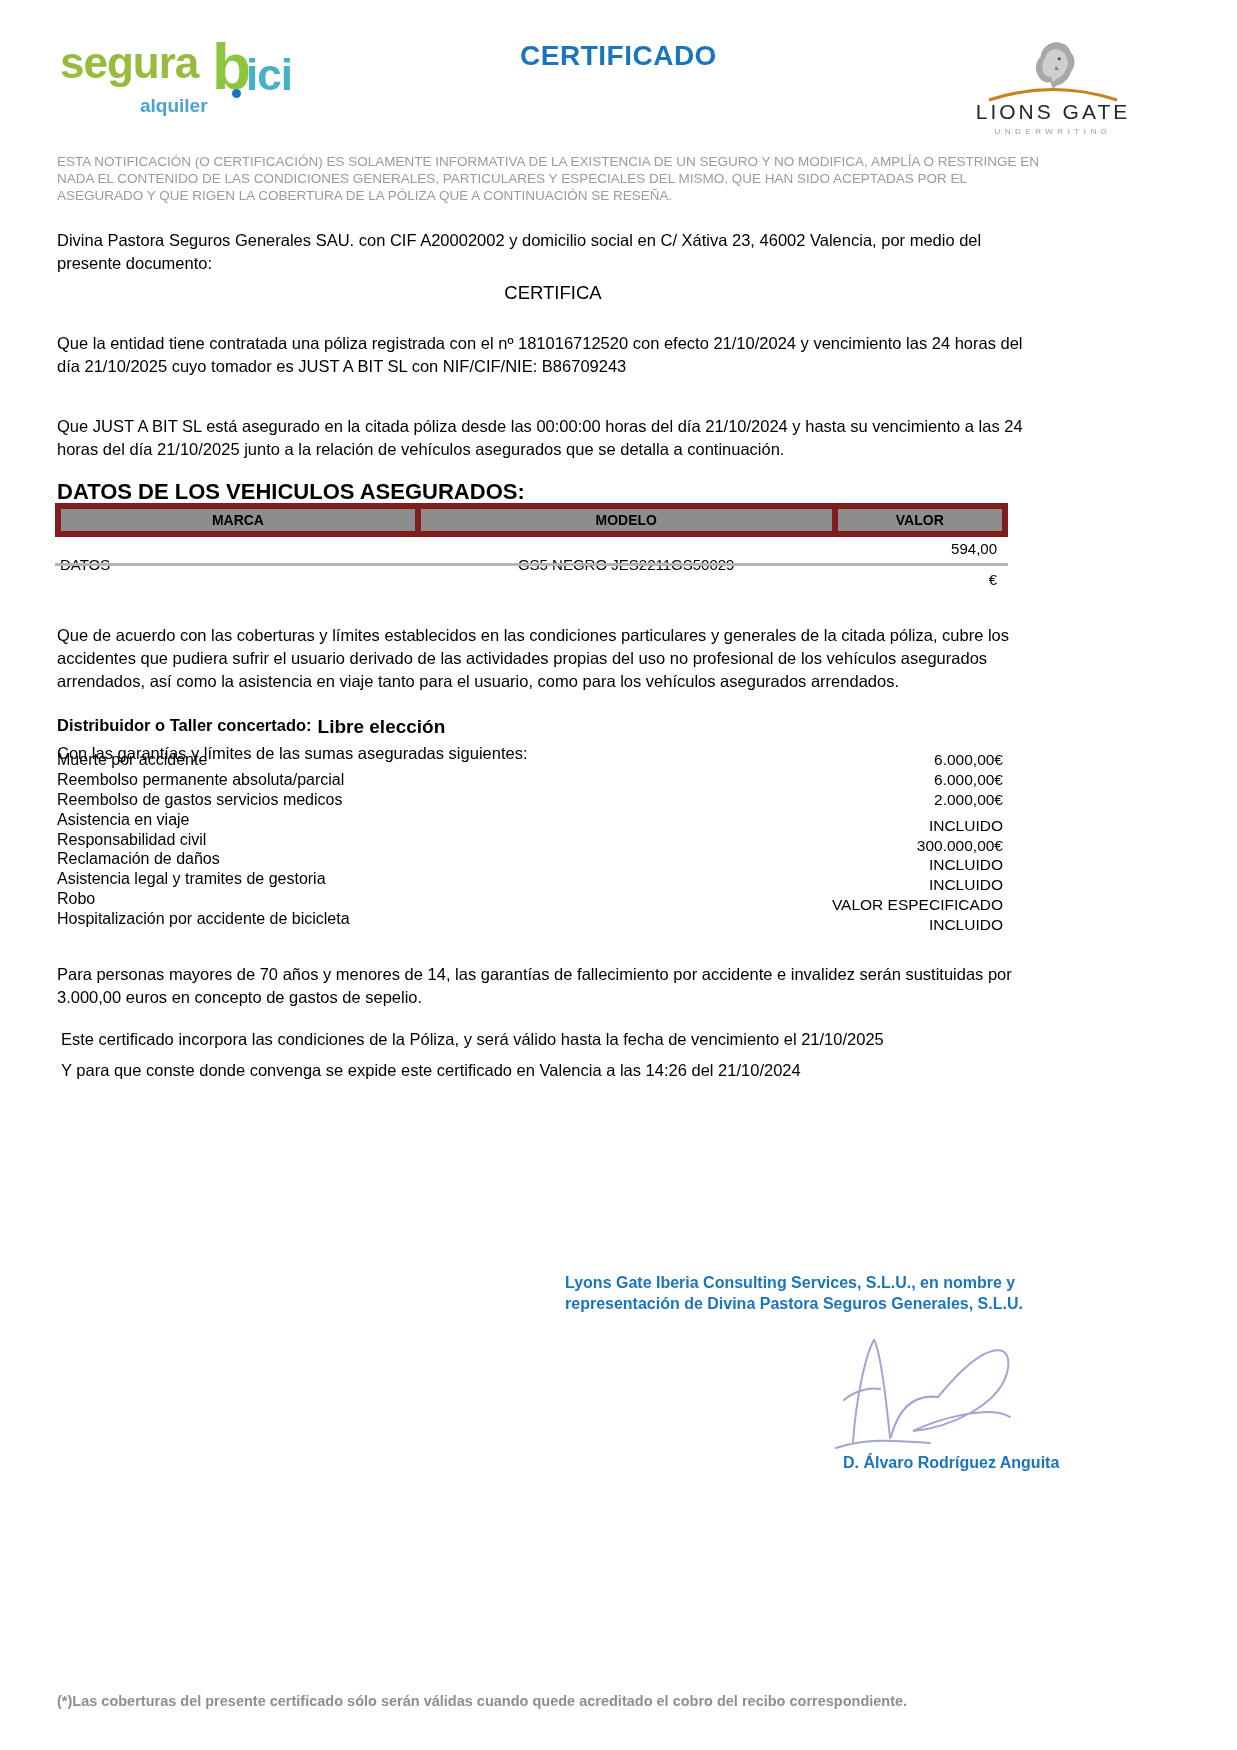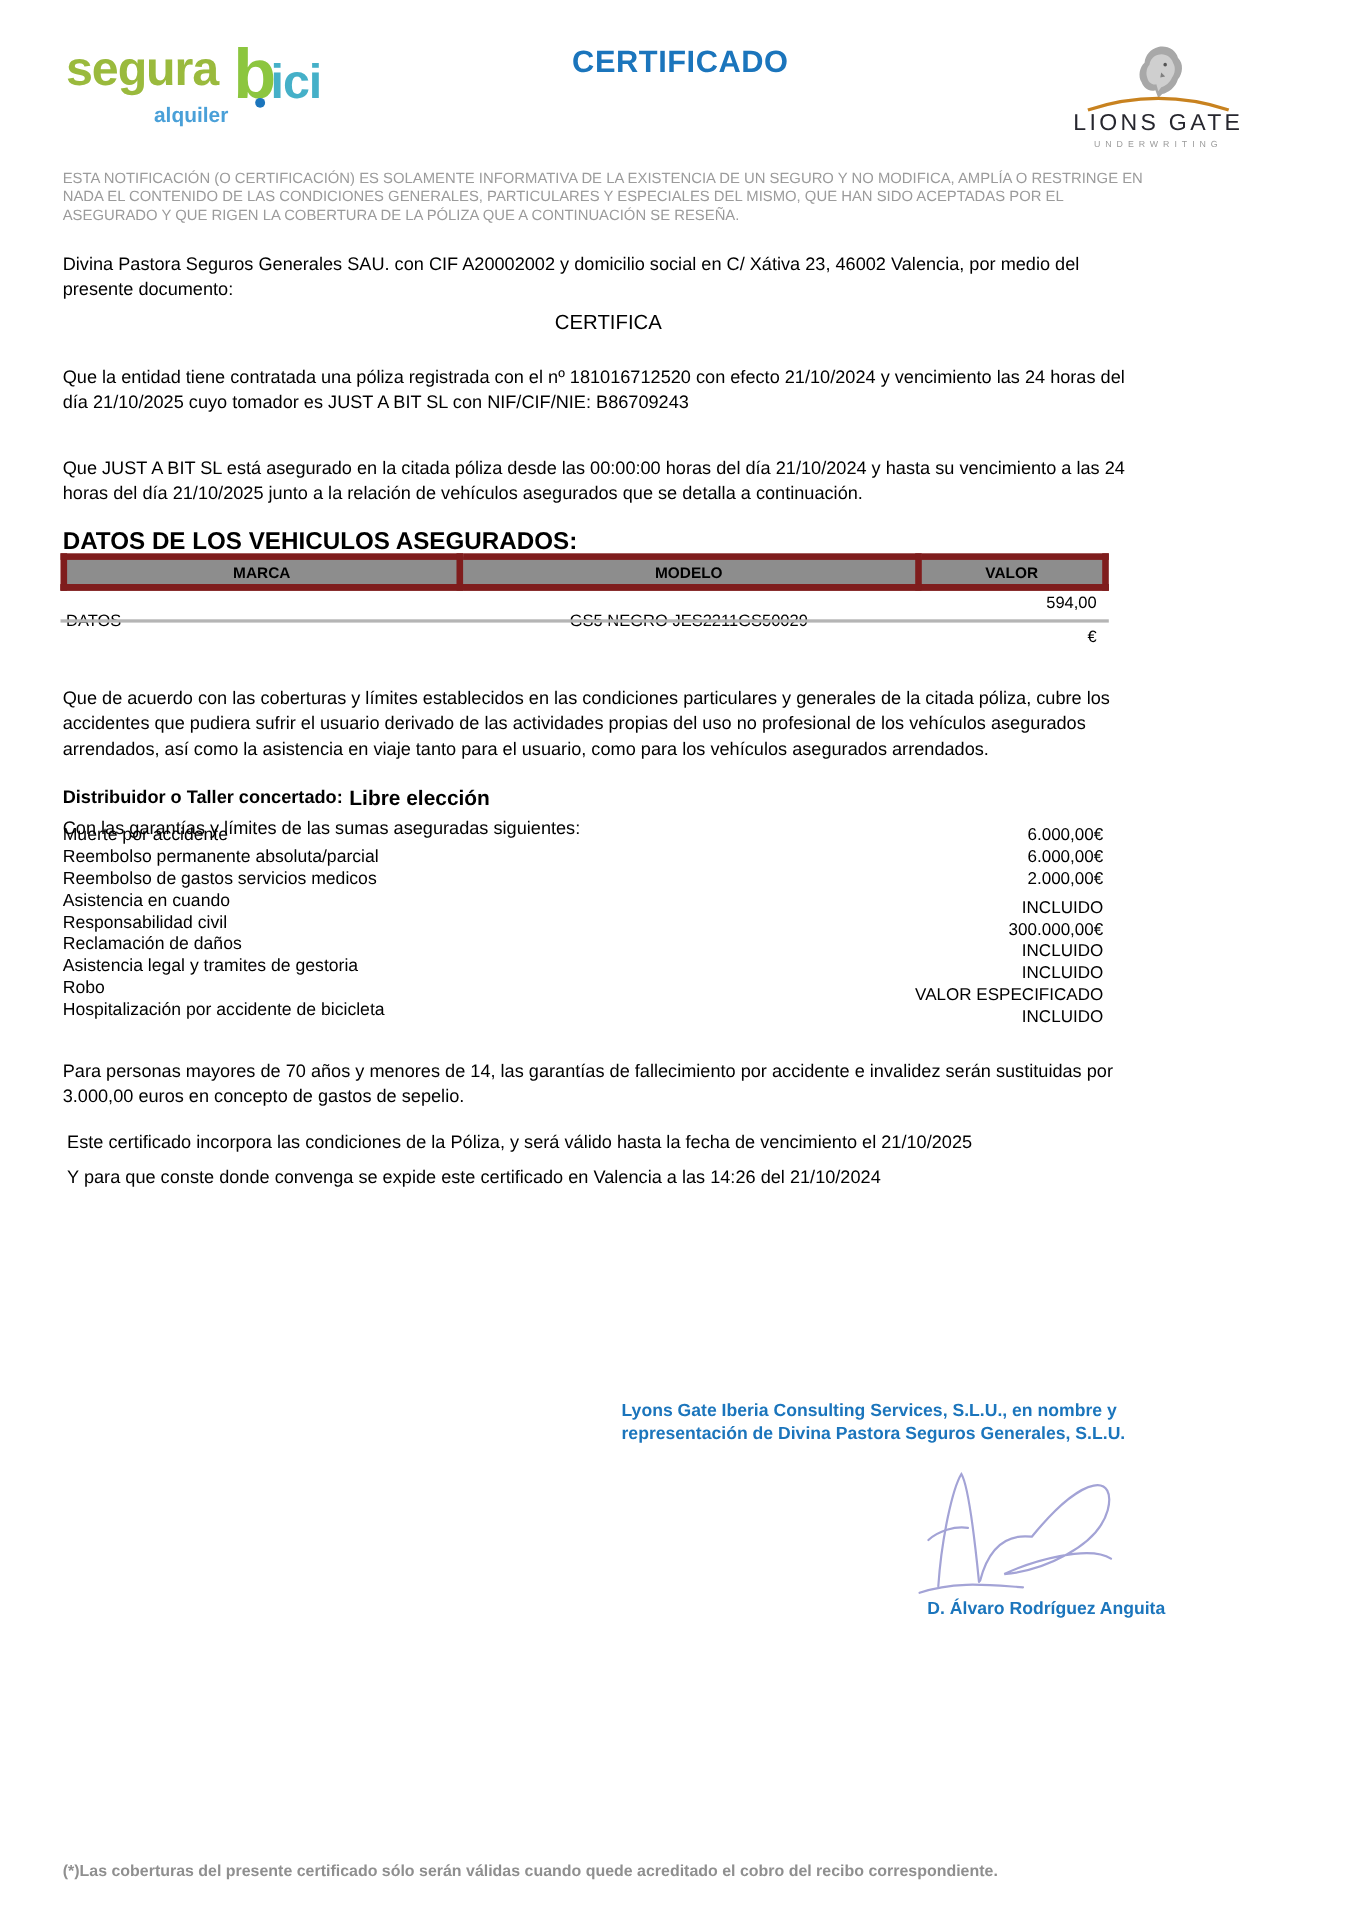--- a/index.html
+++ b/index.html
@@ -151,21 +151,21 @@
     </div>
     <div class="g-row">
       <span class="g-label">Reembolso permanente absoluta/parcial</span>
       <span class="g-value">6.000,00€</span>
     </div>
     <div class="g-row">
       <span class="g-label">Reembolso de gastos servicios medicos</span>
       <span class="g-value">2.000,00€</span>
     </div>
     <div class="g-row">
-      <span class="g-label">Asistencia en cuando</span>
+      <span class="g-label">Asistencia en viaje</span>
       <span class="g-value">INCLUIDO</span>
     </div>
     <div class="g-row">
       <span class="g-label">Responsabilidad civil</span>
       <span class="g-value">300.000,00€</span>
     </div>
     <div class="g-row">
       <span class="g-label">Reclamación de daños</span>
       <span class="g-value">INCLUIDO</span>
     </div>

